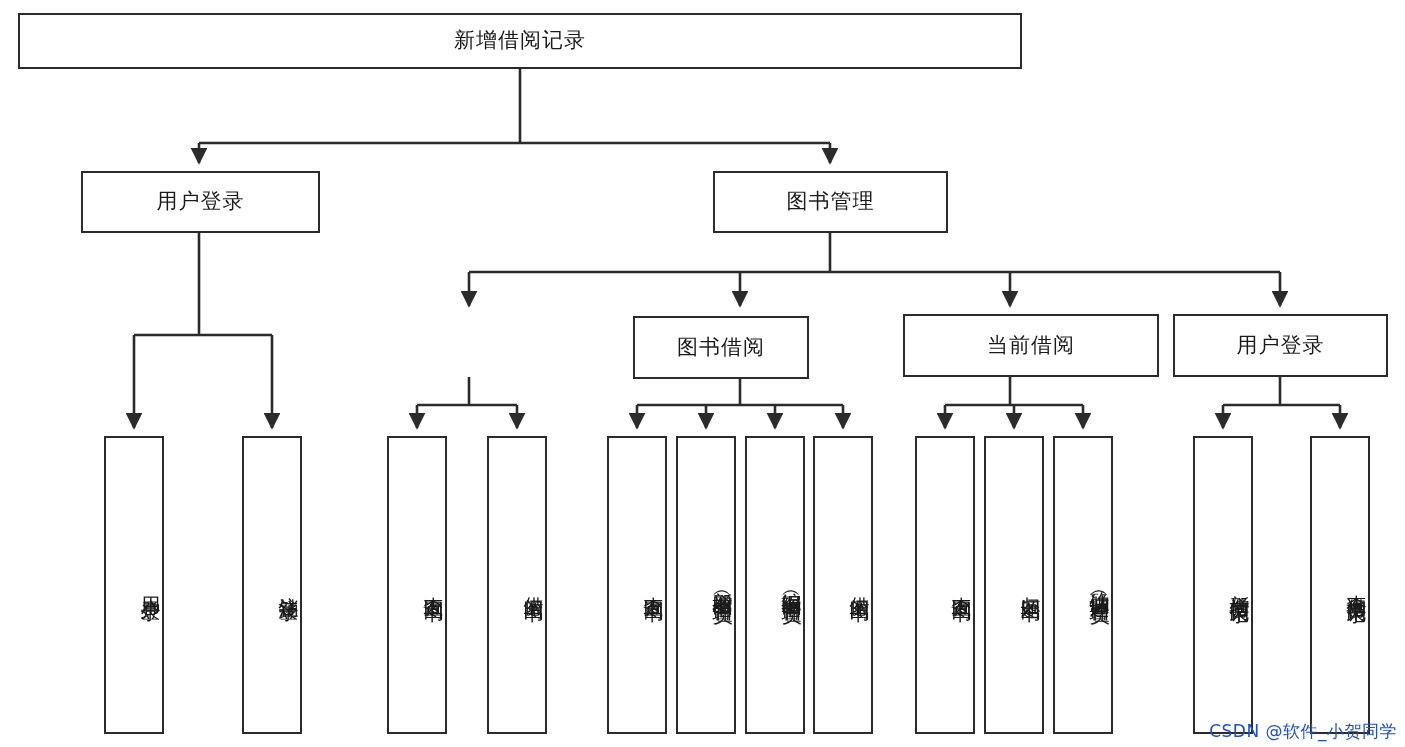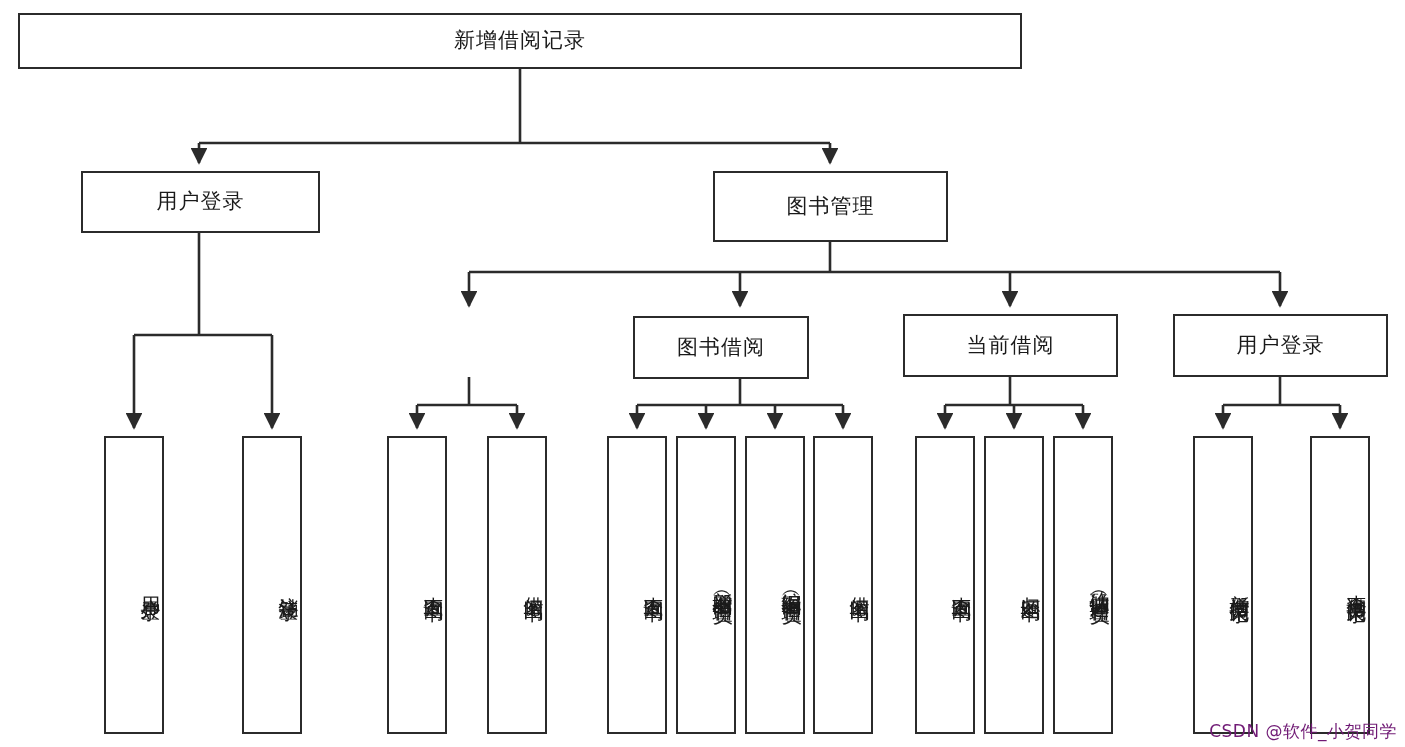--- a/index.html
+++ b/index.html
@@ -61,21 +61,21 @@
   .node.v .vlabel {
     writing-mode: vertical-rl;
     text-orientation: upright;
     display: block;
   }
   .watermark {
     position: absolute;
     right: 8px;
     bottom: 4px;
     font-size: 17px;
-    color: #701a75;
+    color: #1d4ed8;
     letter-spacing: 0.5px;
     white-space: nowrap;
     font-family: "DejaVu Sans", "Liberation Sans", sans-serif;
   }
 </style>
 </head>
 <body>
 
 <div id="diagram">
 
@@ -130,28 +130,28 @@
     </g>
   </svg>
 
   <div class="node h root" style="left:18px; top:13px; width:1004px; height:56px;">
     <span>新增借阅记录</span>
   </div>
 
   <div class="node h" style="left:81px; top:171px; width:239px; height:62px;">
     <span>用户登录</span>
   </div>
-  <div class="node h" style="left:713px; top:171px; width:235px; height:71px;">
+  <div class="node h" style="left:713px; top:171px; width:235px; height:62px;">
     <span>图书管理</span>
   </div>
 
   <div class="node h" style="left:633px; top:316px; width:176px; height:63px;">
     <span>图书借阅</span>
   </div>
-  <div class="node h" style="left:903px; top:314px; width:215px; height:63px;text-align:center;">
+  <div class="node h" style="left:903px; top:314px; width:256px; height:63px;text-align:center;">
     <span>当前借阅</span>
   </div>
   <div class="node h" style="left:1173px; top:314px; width:215px; height:63px;">
     <span>用户登录</span>
   </div>
 
   <div class="node v" style="left:104px; top:436px; width:60px; height:298px;">
     <span class="vlabel">用户登录</span>
   </div>
   <div class="node v" style="left:242px; top:436px; width:60px; height:298px;">

